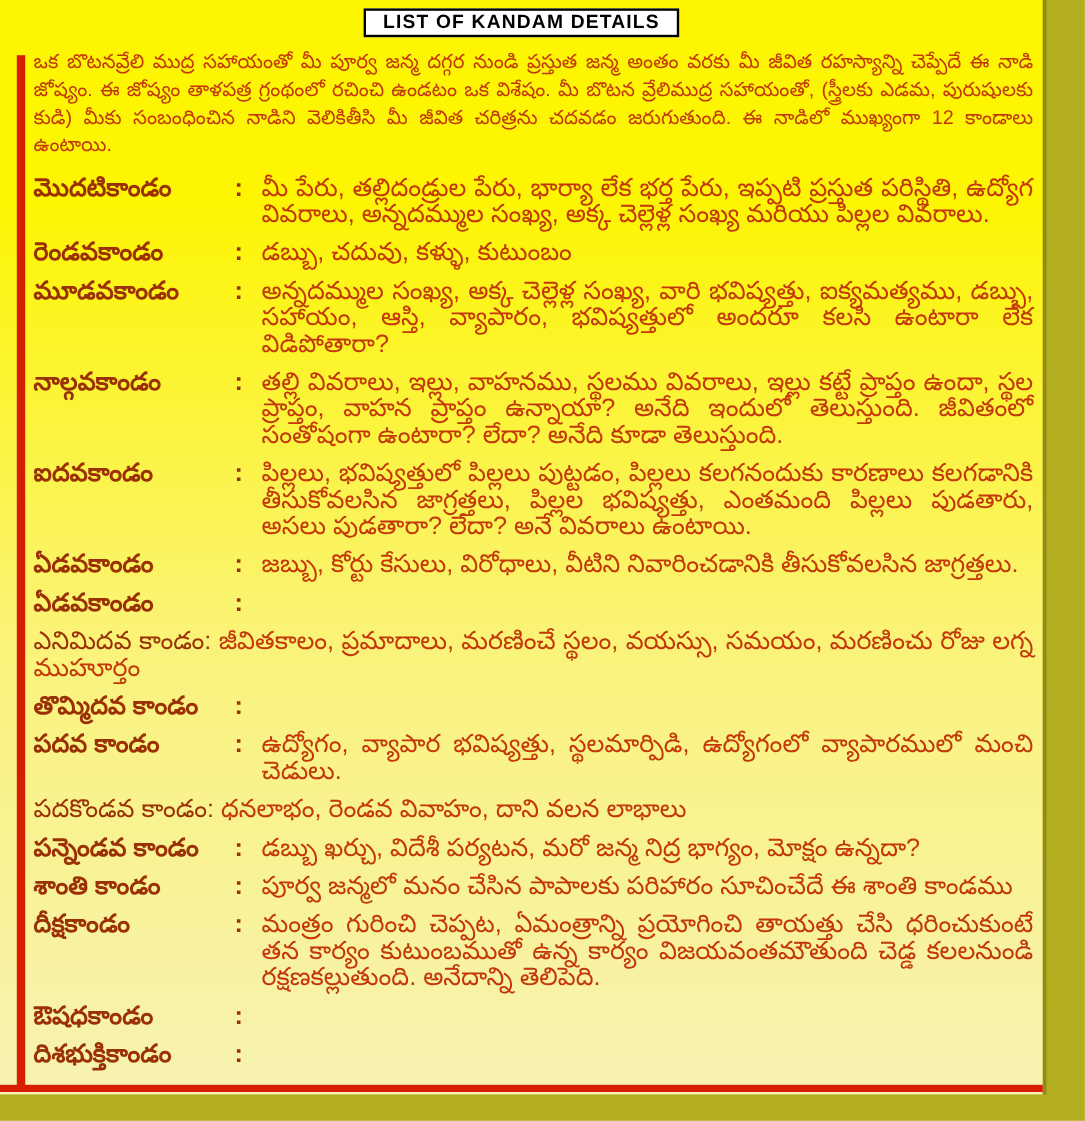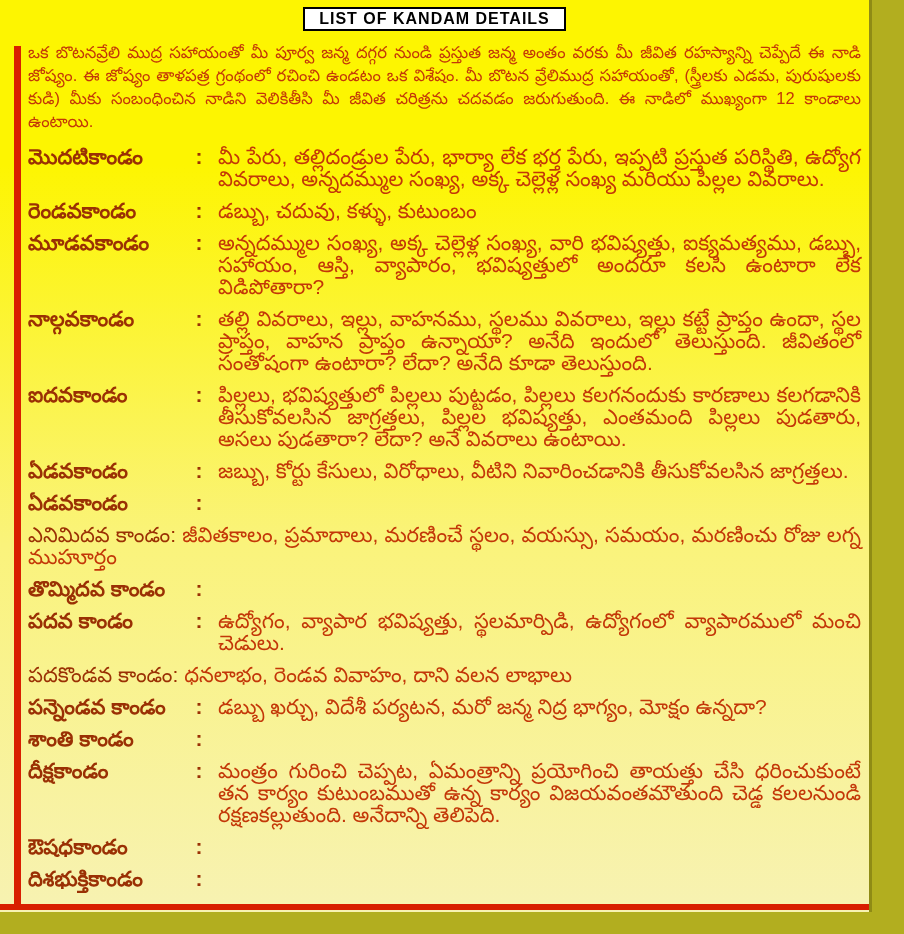--- a/index.html
+++ b/index.html
@@ -136,20 +136,21 @@
     <span class="desc">ధనలాభం, రెండవ వివాహం, దాని వలన లాభాలు</span>
   </div>
           <div class="row">
     <span class="label">పన్నెండవ కాండం</span>
     <span class="sep">:</span>
     <span class="desc">డబ్బు ఖర్చు, విదేశీ పర్యటన, మరో జన్మ నిద్ర భాగ్యం, మోక్షం ఉన్నదా?</span>
   </div>
           <div class="row">
     <span class="label">శాంతి కాండం</span>
     <span class="sep">:</span>
+    <span class="desc">పూర్వ జన్మలో మనం చేసిన పాపాలకు పరిహారం సూచించేదే ఈ శాంతి కాండము</span>
   </div>
           <div class="row">
     <span class="label">దీక్షకాండం</span>
     <span class="sep">:</span>
     <span class="desc">మంత్రం గురించి చెప్పట, ఏమంత్రాన్ని ప్రయోగించి తాయత్తు చేసి ధరించుకుంటే తన కార్యం కుటుంబముతో ఉన్న కార్యం విజయవంతమౌతుంది చెడ్డ కలలనుండి రక్షణకల్లుతుంది. అనేదాన్ని తెలిపెది.</span>
   </div>
           <div class="row">
     <span class="label">ఔషధకాండం</span>
     <span class="sep">:</span>
   </div>

